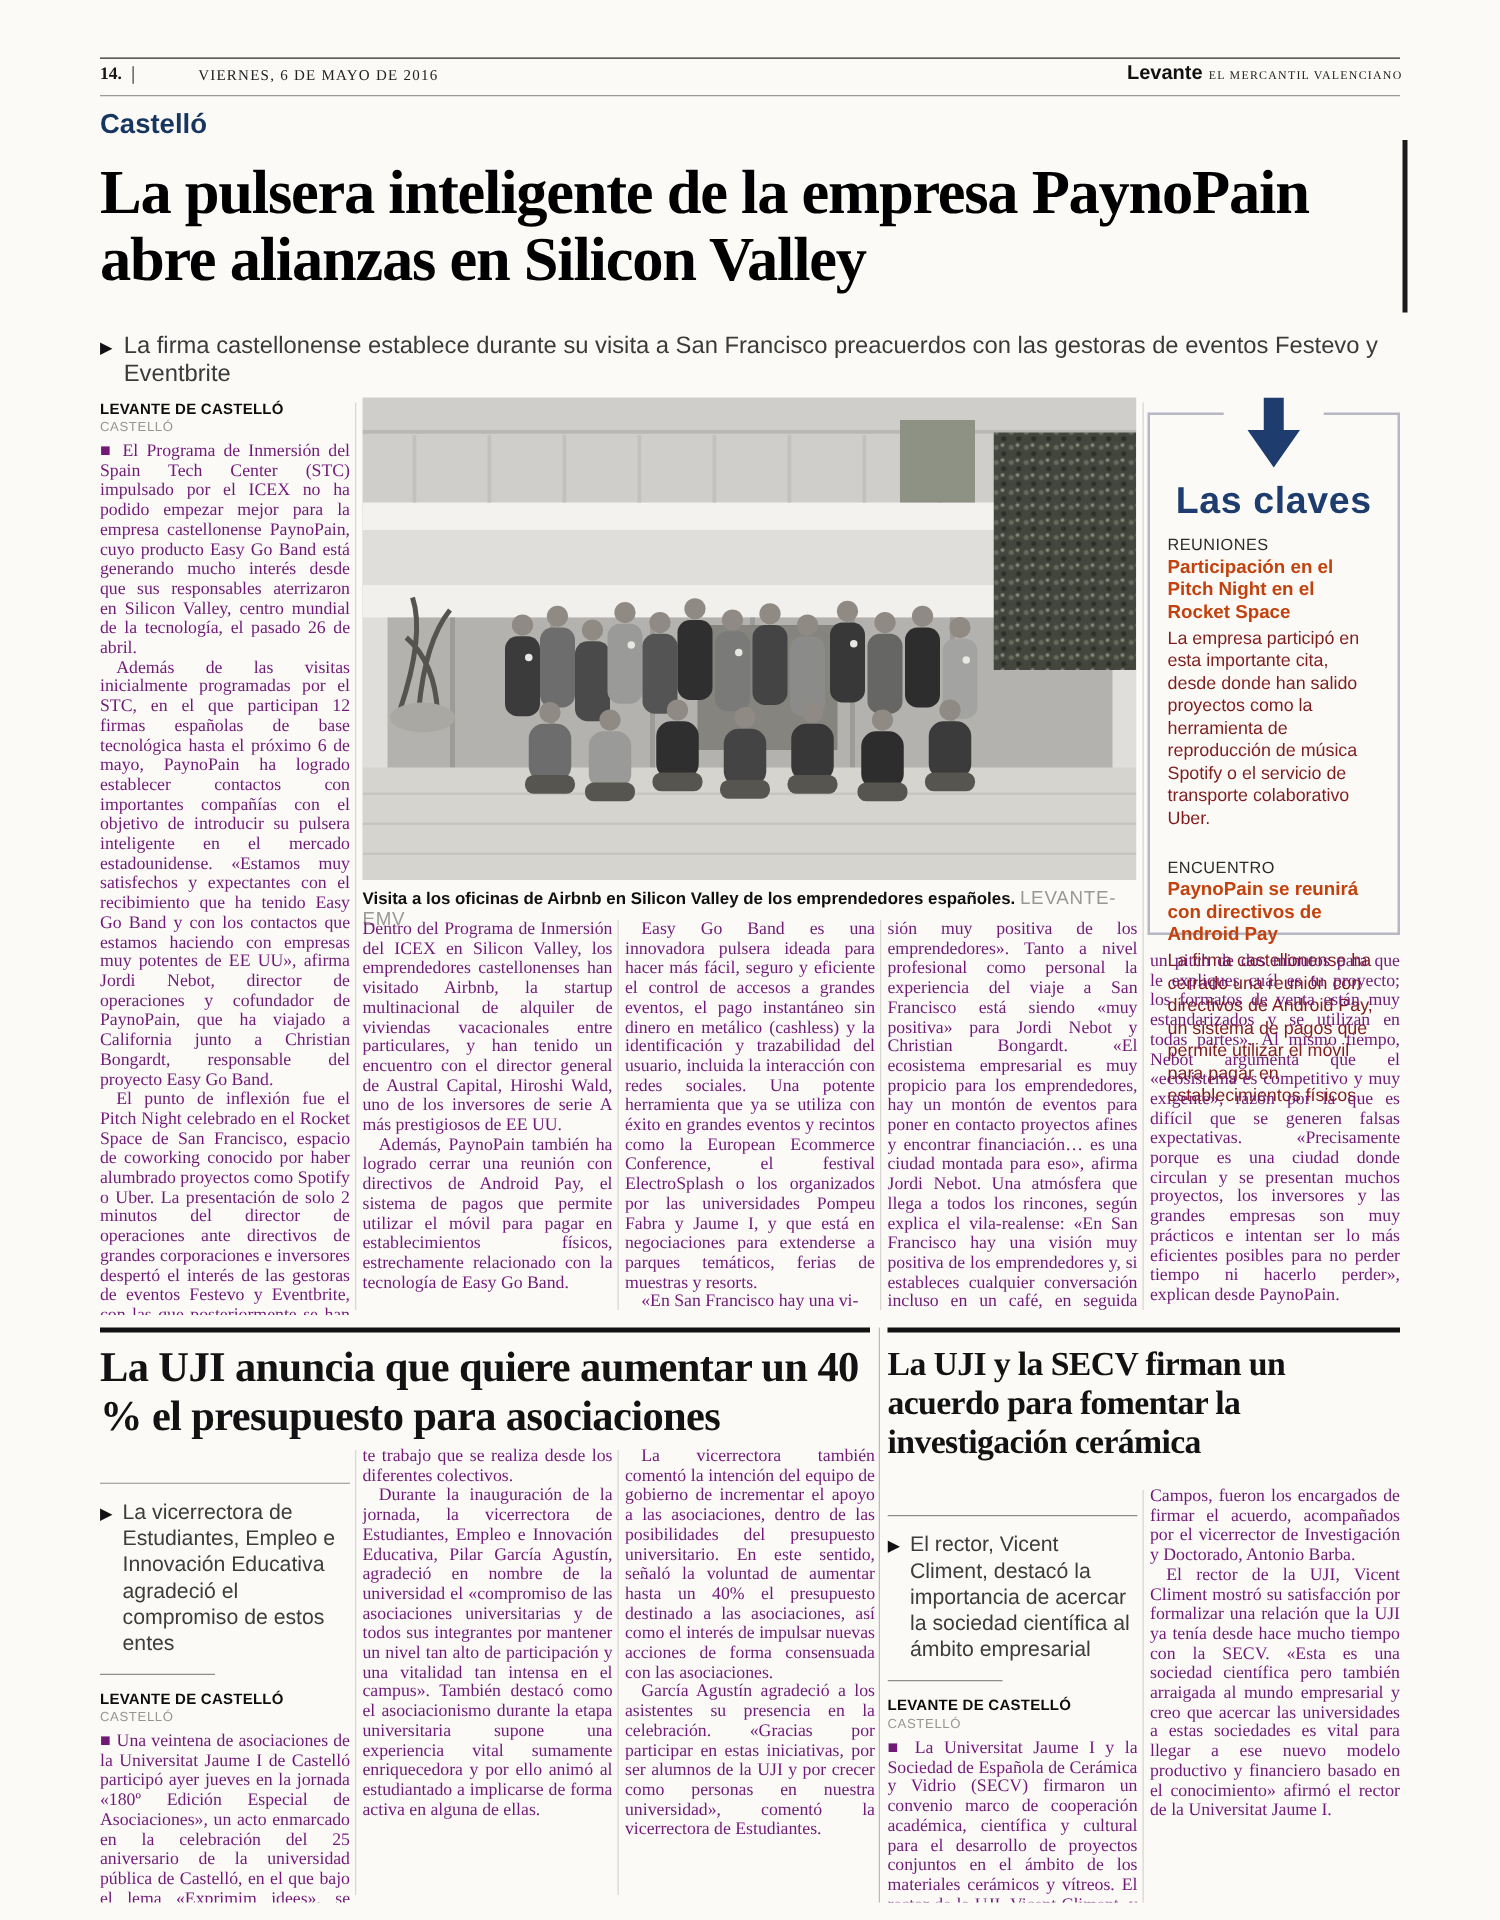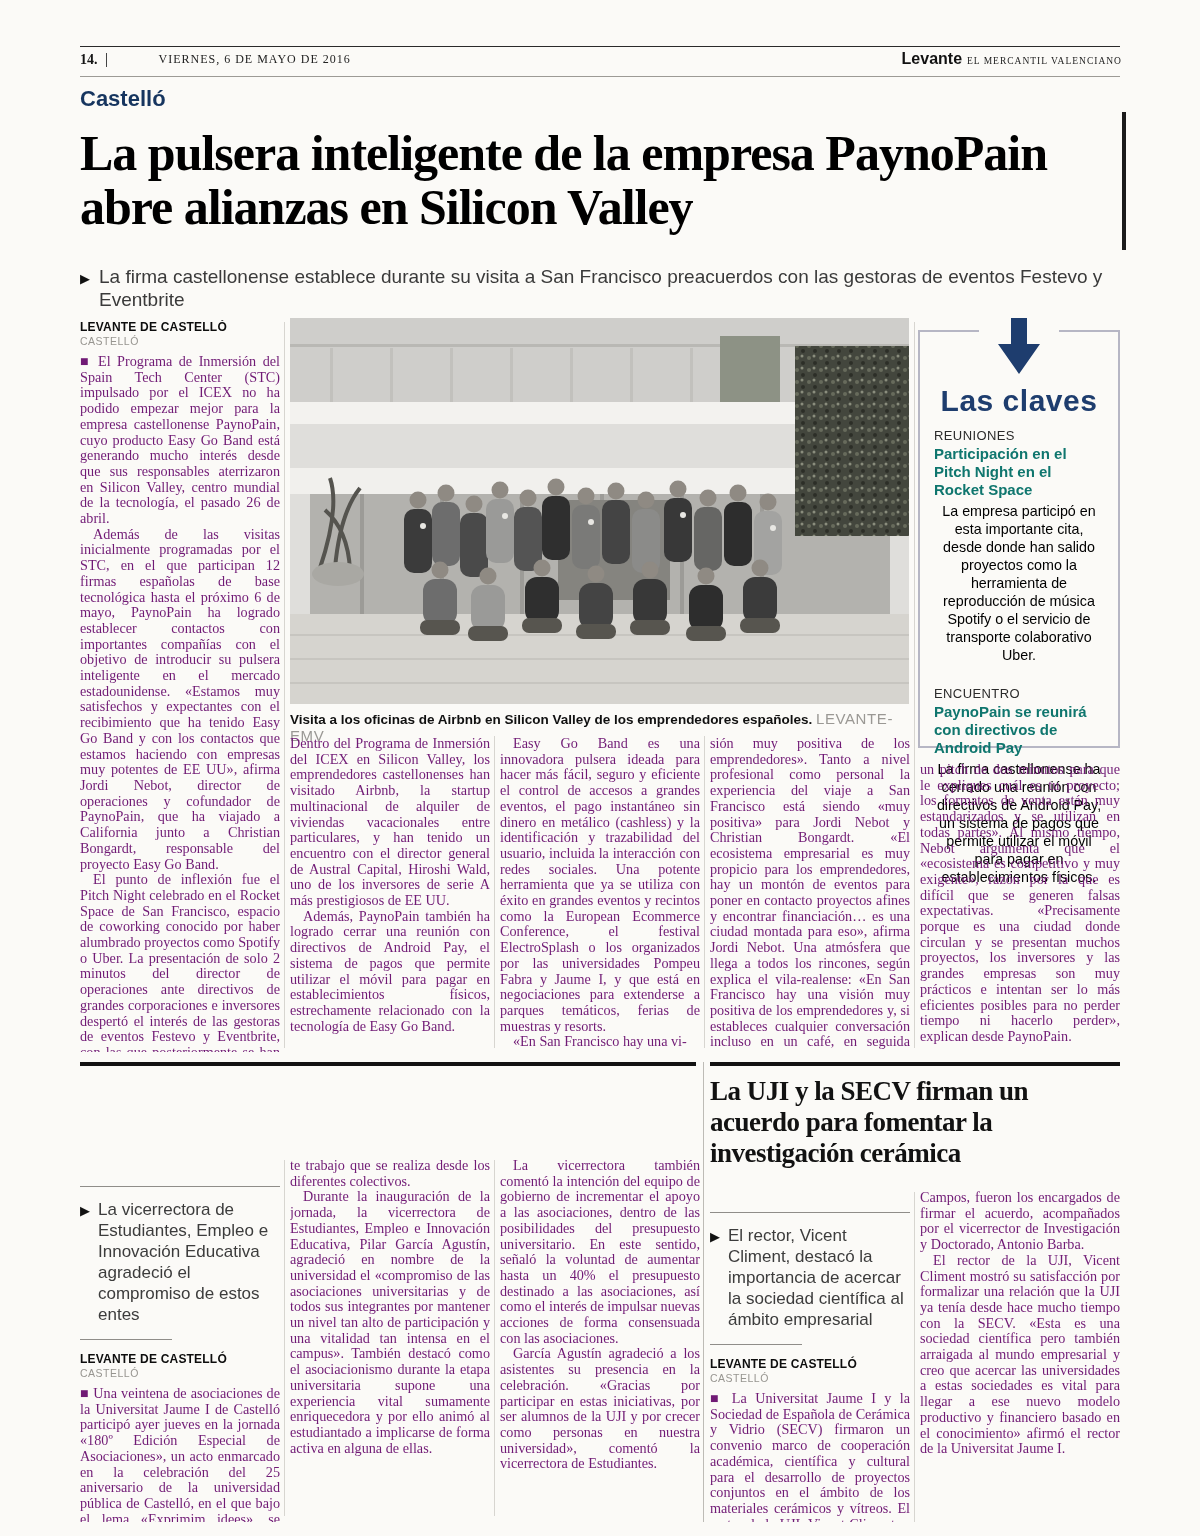--- a/index.html
+++ b/index.html
@@ -2,21 +2,21 @@
 <html><head>
 <meta charset="utf-8">
 <style>
   html,body{margin:0;padding:0;background:#e9e7e2;}
   .page{position:relative;width:1200px;height:1536px;background:#fbfaf7;overflow:hidden;
         font-family:"Liberation Serif",serif;color:#141414;}
   .rule{position:absolute;background:#2a2a2a;height:1px;}
   .thickrule{position:absolute;background:#121212;height:4px;}
   .vsep{position:absolute;width:1px;background:#d7d5d0;}
   
-  .header-left{position:absolute;left:80px;top:52px;display:flex;align-items:flex-start;gap:8px;}
+  .header-left{position:absolute;left:80px;top:52px;display:flex;align-items:flex-end;gap:8px;}
   .pagenum{font:bold 14px "Liberation Serif",serif;}
   .pipe{display:inline-block;width:1px;height:14px;background:#444;align-self:center;}
   .date{font:12px "Liberation Serif",serif;letter-spacing:1px;color:#222;margin-left:44px;}
   .header-right{position:absolute;right:78px;top:50px;display:flex;align-items:baseline;gap:5px;}
   .masthead{font:bold 16px "Liberation Sans",sans-serif;color:#111;}
   .masthead-suffix{font:9.5px "Liberation Serif",serif;letter-spacing:1px;color:#222;}
   .section-label{position:absolute;left:80px;top:86px;font:bold 22px "Liberation Sans",sans-serif;color:#16355f;}
   
   .headline-xl{position:absolute;left:80px;top:126px;width:980px;margin:0;
      font:bold 50px/1.08 "Liberation Serif",serif;letter-spacing:-1px;color:#000000;}
@@ -37,22 +37,22 @@
   .caption .credit{font-weight:normal;font-size:15px;color:#9a9894;letter-spacing:.6px;}
   
   .sidebar{position:absolute;left:918px;top:330px;width:202px;height:418px;border:2px solid #b6b6c4;
      background:#fbfaf7;box-sizing:border-box;}
   .arrow-mask{position:absolute;left:50%;top:-4px;margin-left:-40px;width:80px;height:8px;background:#fbfaf7;}
   .sb-arrow{position:absolute;left:50%;top:-14px;margin-left:-25px;width:50px;height:58px;}
   .sidebar-title{margin:52px 10px 10px;text-align:center;
      font:bold 30px "Liberation Sans",sans-serif;color:#1e3d6e;letter-spacing:.5px;}
   .sb-section{padding:0 14px;margin-top:4px;}
   .kicker{font:13px "Liberation Sans",sans-serif;color:#2b2b2b;letter-spacing:.4px;margin-bottom:2px;}
-  .sb-head{font:bold 15px/18px "Liberation Sans",sans-serif;color:#0f766e;margin-bottom:3px;}
-  .sb-text{font:14.3px/18px "Liberation Sans",sans-serif;color:#000000;text-align:center;}
+  .sb-head{font:bold 15px/18px "Liberation Sans",sans-serif;color:#c2410c;margin-bottom:3px;}
+  .sb-text{font:14.3px/18px "Liberation Sans",sans-serif;color:#7f1d1d;}
   
   .headline-md{position:absolute;margin:0;font:bold 34px/1.14 "Liberation Serif",serif;
      letter-spacing:-0.5px;color:#121212;}
   .standfirst-box{border-top:1px solid #8f8d89;padding-top:12px;}
   .standfirst{display:flex;gap:8px;font:17px/21px "Liberation Sans",sans-serif;color:#3c3c3c;align-items:baseline;}
   .shortrule{width:92px;height:1px;background:#8f8d89;margin:14px 0 12px;}
 </style>
 </head>
 <body>
 
@@ -231,20 +231,21 @@
 
   <div class="vsep" style="left:284px;top:322px;height:726px;"></div>
   <div class="vsep" style="left:494px;top:736px;height:312px;"></div>
   <div class="vsep" style="left:704px;top:736px;height:312px;"></div>
   <div class="vsep" style="left:914px;top:322px;height:726px;"></div>
 
   <div class="thickrule" style="left:80px;top:1062px;width:616px;"></div>
   <div class="thickrule" style="left:710px;top:1062px;width:410px;"></div>
   <div class="vsep" style="left:703px;top:1062px;height:460px;background:#bdbbb6;"></div>
 
+  <h2 class="headline-md" style="left:80px;top:1076px;width:616px;">La UJI anuncia que quiere aumentar un 40 % el presupuesto para asociaciones</h2>
   <div class="col" style="left:80px;top:1186px;height:336px;">
     <div class="standfirst-box">
       <div class="standfirst">
         <span class="tri">▶</span>
         <span>La vicerrectora de Estudiantes, Empleo e Innovación Educativa agradeció el compromiso de estos entes</span>
       </div>
       <div class="shortrule"></div>
     </div>
     <div class="byline">
       <span>LEVANTE DE CASTELLÓ</span>

